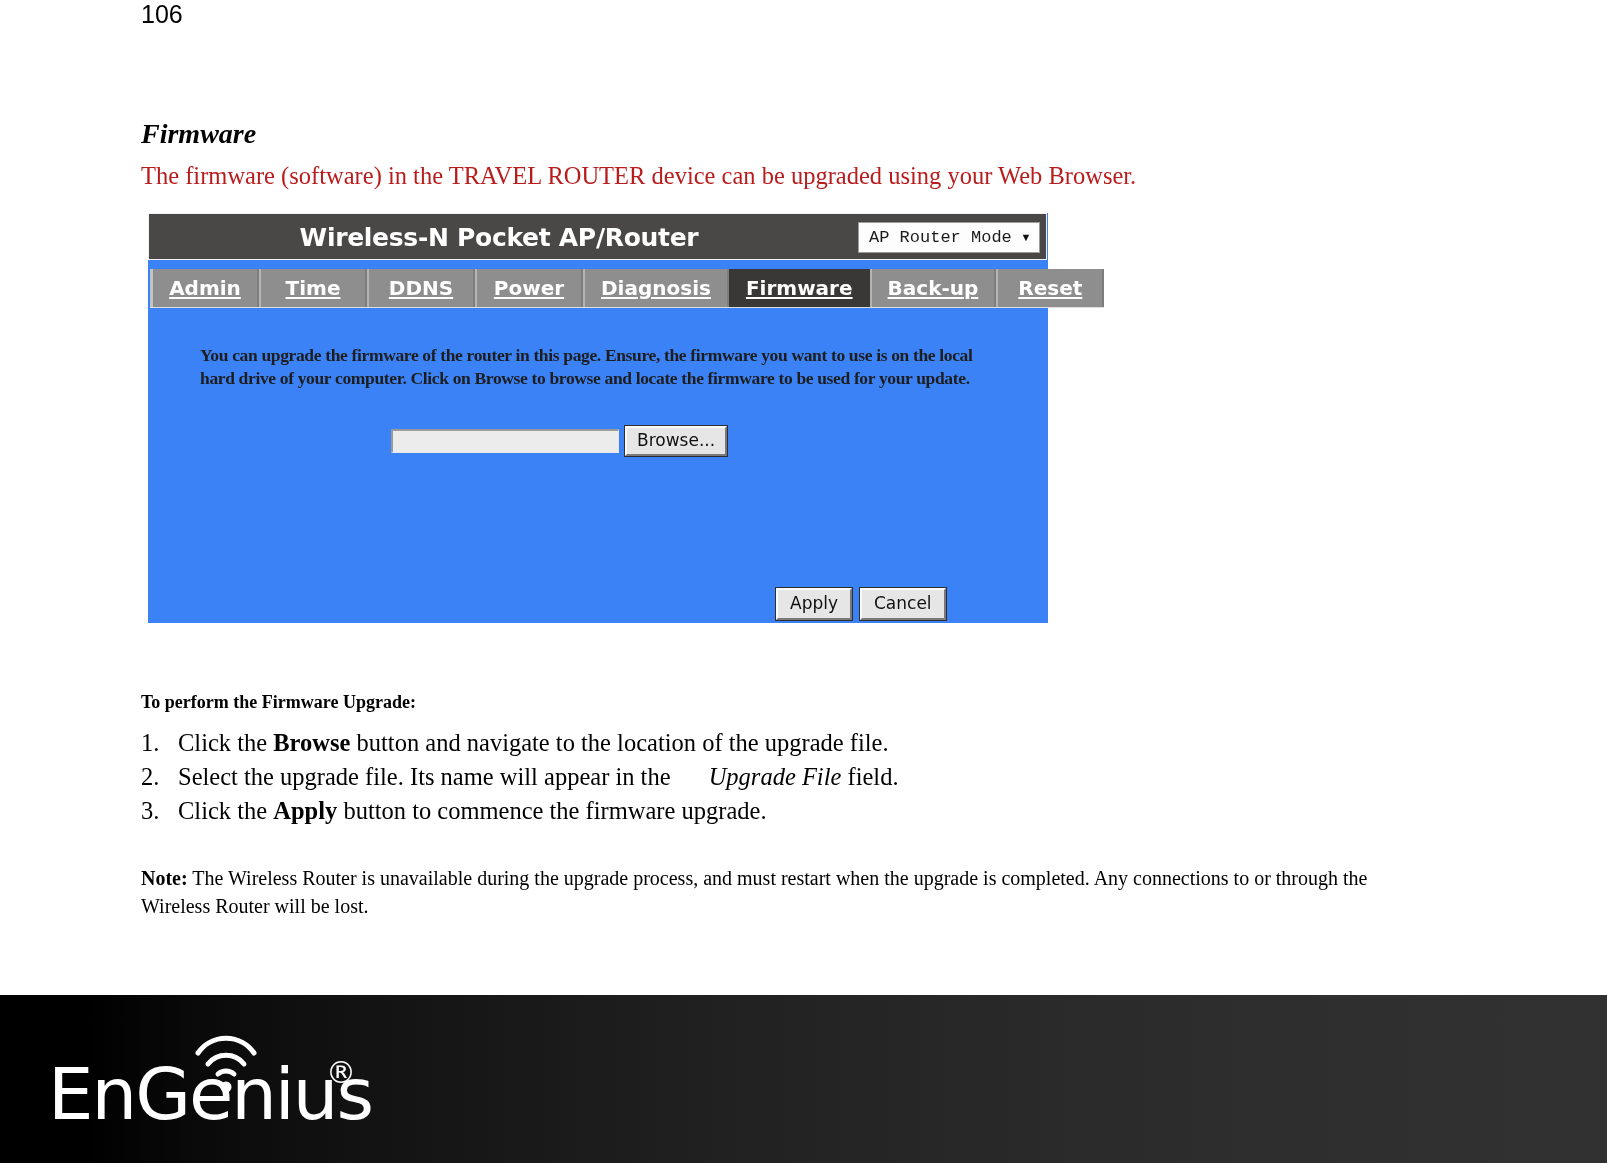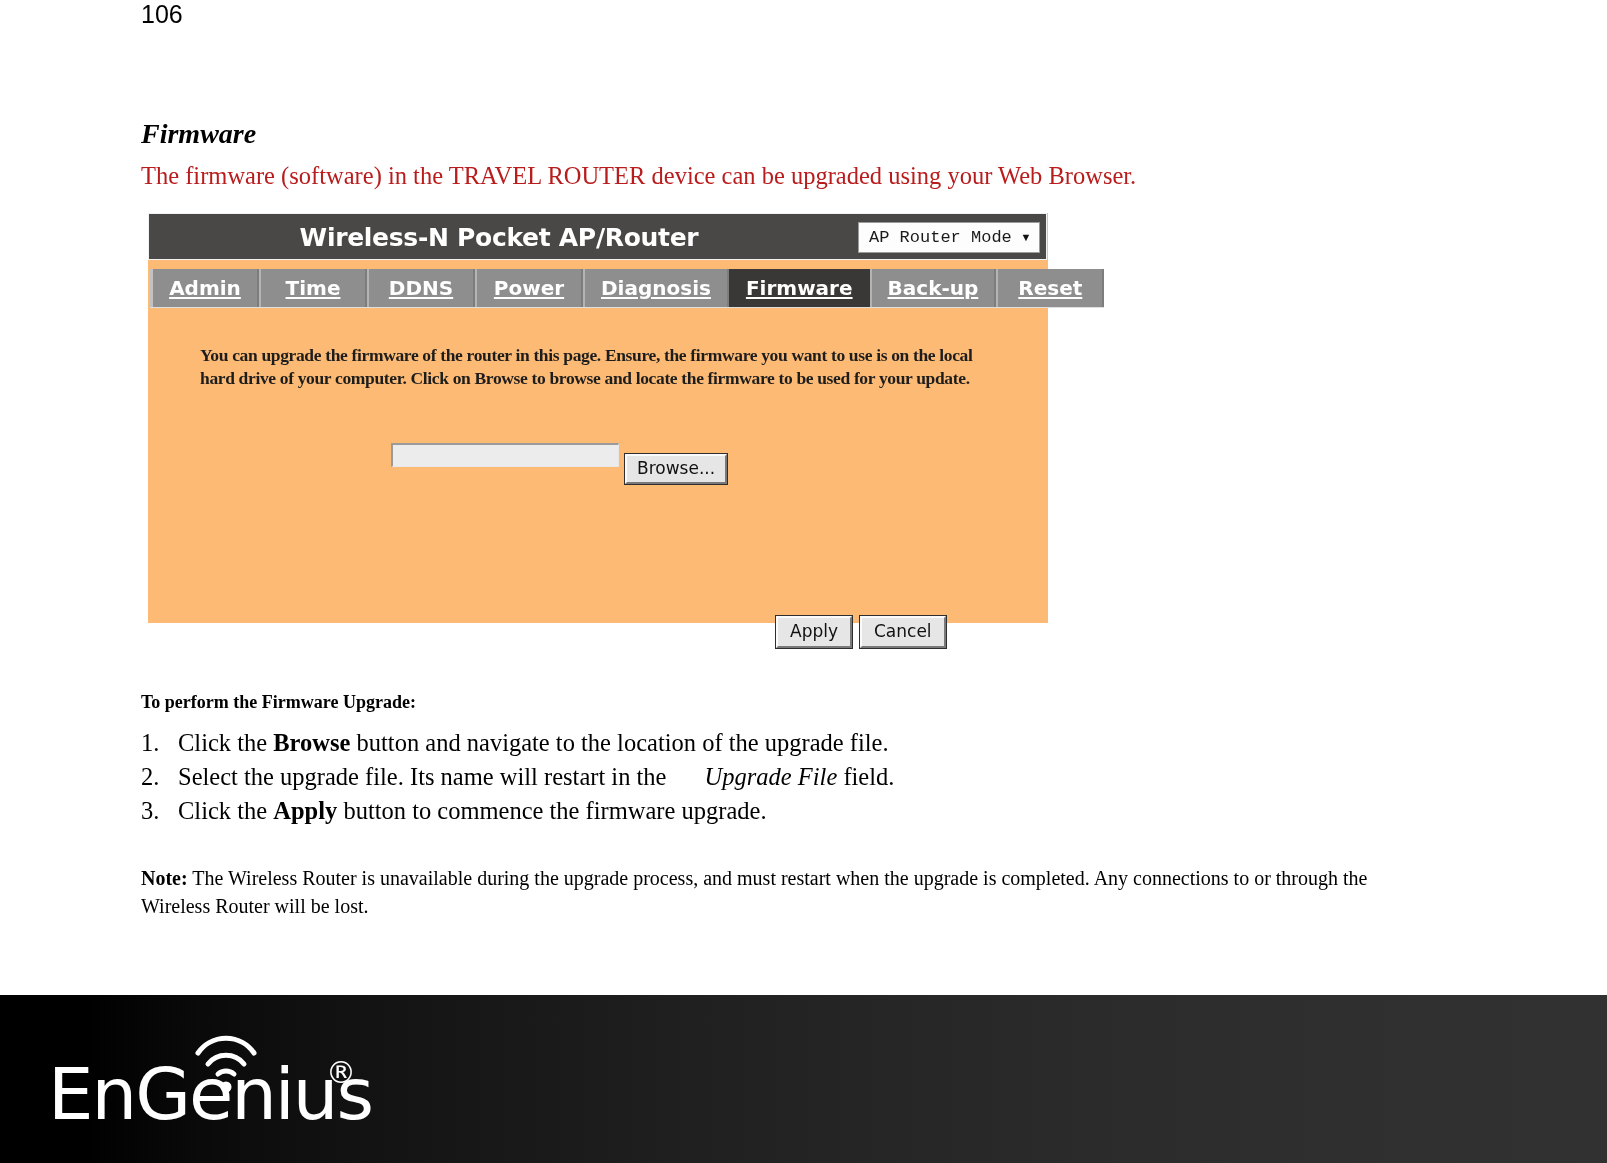--- a/index.html
+++ b/index.html
@@ -49,21 +49,21 @@
     margin-top: 7px;
   }
 
   
   .router-ui {
     position: absolute;
     left: 148px;
     top: 213px;
     width: 900px;
     height: 410px;
-    background: #fdba74;
+    background: #3b82f6;
   }
 
   .ui-header {
     position: absolute;
     left: 0px;
     top: 0px;
     width: 899px;
     height: 47px;
     background: #4a4847;
     border: 1px solid #f2f2f2;
@@ -185,21 +185,20 @@
     border-right: 2px solid #7a7a7a;
     border-bottom: 2px solid #7a7a7a;
     outline: 1px solid #2e2e2e;
     font-family: "DejaVu Sans", sans-serif;
     font-size: 17px;
     color: #111;
     padding: 2px 10px 3px 10px;
     cursor: pointer;
     line-height: 1.25;
     white-space: nowrap;
-    margin-top: 28px;
   }
   .browse-btn { margin-left: 6px; }
 
   
   .action-row {
     position: absolute;
     left: 628px;
     top: 375px;
     display: flex;
     gap: 8px;
@@ -327,21 +326,21 @@
 
 <div class="instructions-heading">To perform the Firmware Upgrade:</div>
 
 <div class="steps">
   <div class="step">
     <span class="step-num">1.</span>
     <span><span>Click the </span><b class="s">Browse</b><span> button and navigate to the location of the upgrade file.</span></span>
   </div>
   <div class="step">
     <span class="step-num">2.</span>
-    <span><span>Select the upgrade file. Its name will restart in the </span><i class="s">Upgrade File</i><span> field.</span></span>
+    <span><span>Select the upgrade file. Its name will appear in the </span><i class="s">Upgrade File</i><span> field.</span></span>
   </div>
   <div class="step">
     <span class="step-num">3.</span>
     <span><span>Click the </span><b class="s">Apply</b><span> button to commence the firmware upgrade.</span></span>
   </div>
 </div>
 
 <div class="note">
   <b class="s">Note:</b><span> The Wireless Router is unavailable during the upgrade process, and must restart when the upgrade is completed. Any connections to or through the Wireless Router will be lost.</span>
 </div>

